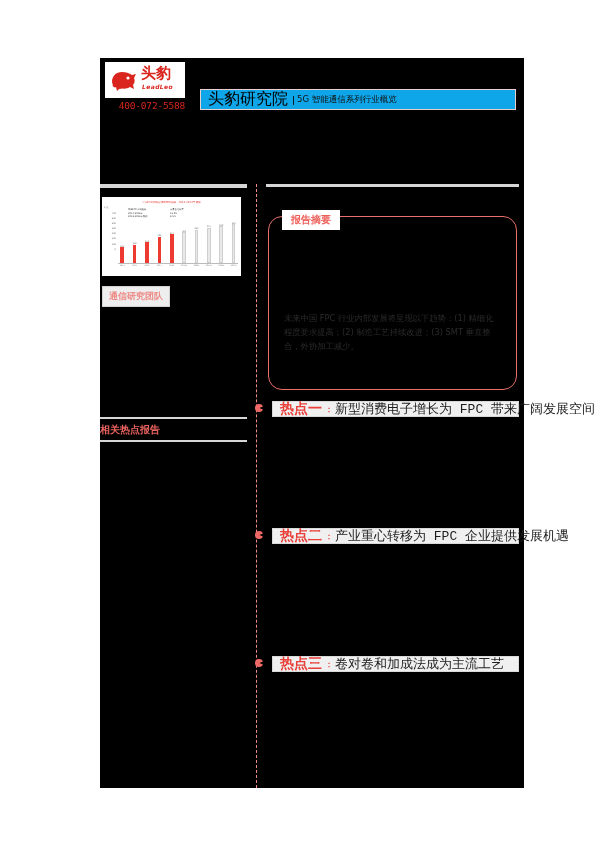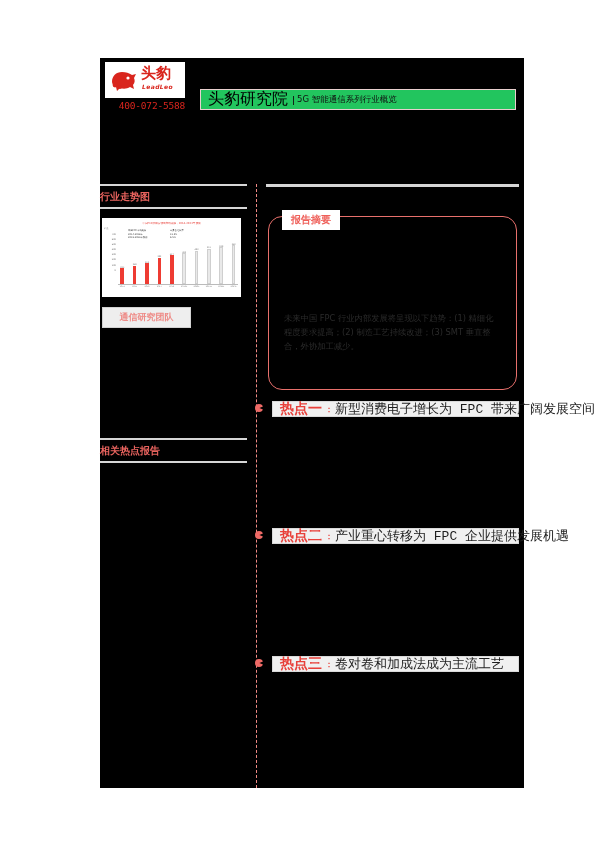--- a/index.html
+++ b/index.html
@@ -86,21 +86,21 @@
     width: 80px;
     text-align: right;
   }
 
   #title-bar {
     position: absolute;
     left: 100px;
     top: 31px;
     width: 316px;
     height: 21px;
-    background: #22c55e;
+    background: #0ea5e9;
     border: 0.6px solid #e8cfce;
     box-sizing: border-box;
     display: flex;
     align-items: center;
     padding-left: 7px;
   }
   #title-sep {
     color: #111111;
     font-size: 8.5px;
     font-weight: bold;
@@ -239,21 +239,21 @@
     width: 8.5px;
     text-align: center;
     font-size: 1.9px;
     color: #777;
     font-family: "DejaVu Sans", sans-serif;
   }
 
   #team-badge {
     margin-top: 10px;
     margin-left: 2px;
-    width: 89px;
+    width: 68px;
     height: 21px;
     background: #eeeeee;
     border: 0.6px solid #d2d2d2;
     box-sizing: border-box;
     display: flex;
     align-items: center;
     justify-content: center;
     color: #ee8a86;
     font-size: 9px;
     font-weight: bold;
@@ -391,21 +391,20 @@
       <span id="title-name">5G 智能通信系列行业概览</span>
     </div>
   </div>
 
   <div id="column-divider"></div>
 
   <div id="left-col">
 
     <div class="sec-head">
       <div class="sec-rule"></div>
-      <div class="sec-title">行业走势图</div>
       <div class="sec-rule"></div>
     </div>
 
     <div id="chart-card">
       <div id="chart-title">中国PCB及细分领域市场规模，2014-2023年预测</div>
 
       <div id="chart-legend">
         <div class="lg-row">
           <span class="lg-a">中国FPC市场规模</span>
           <span class="lg-b">年复合增长率</span>

